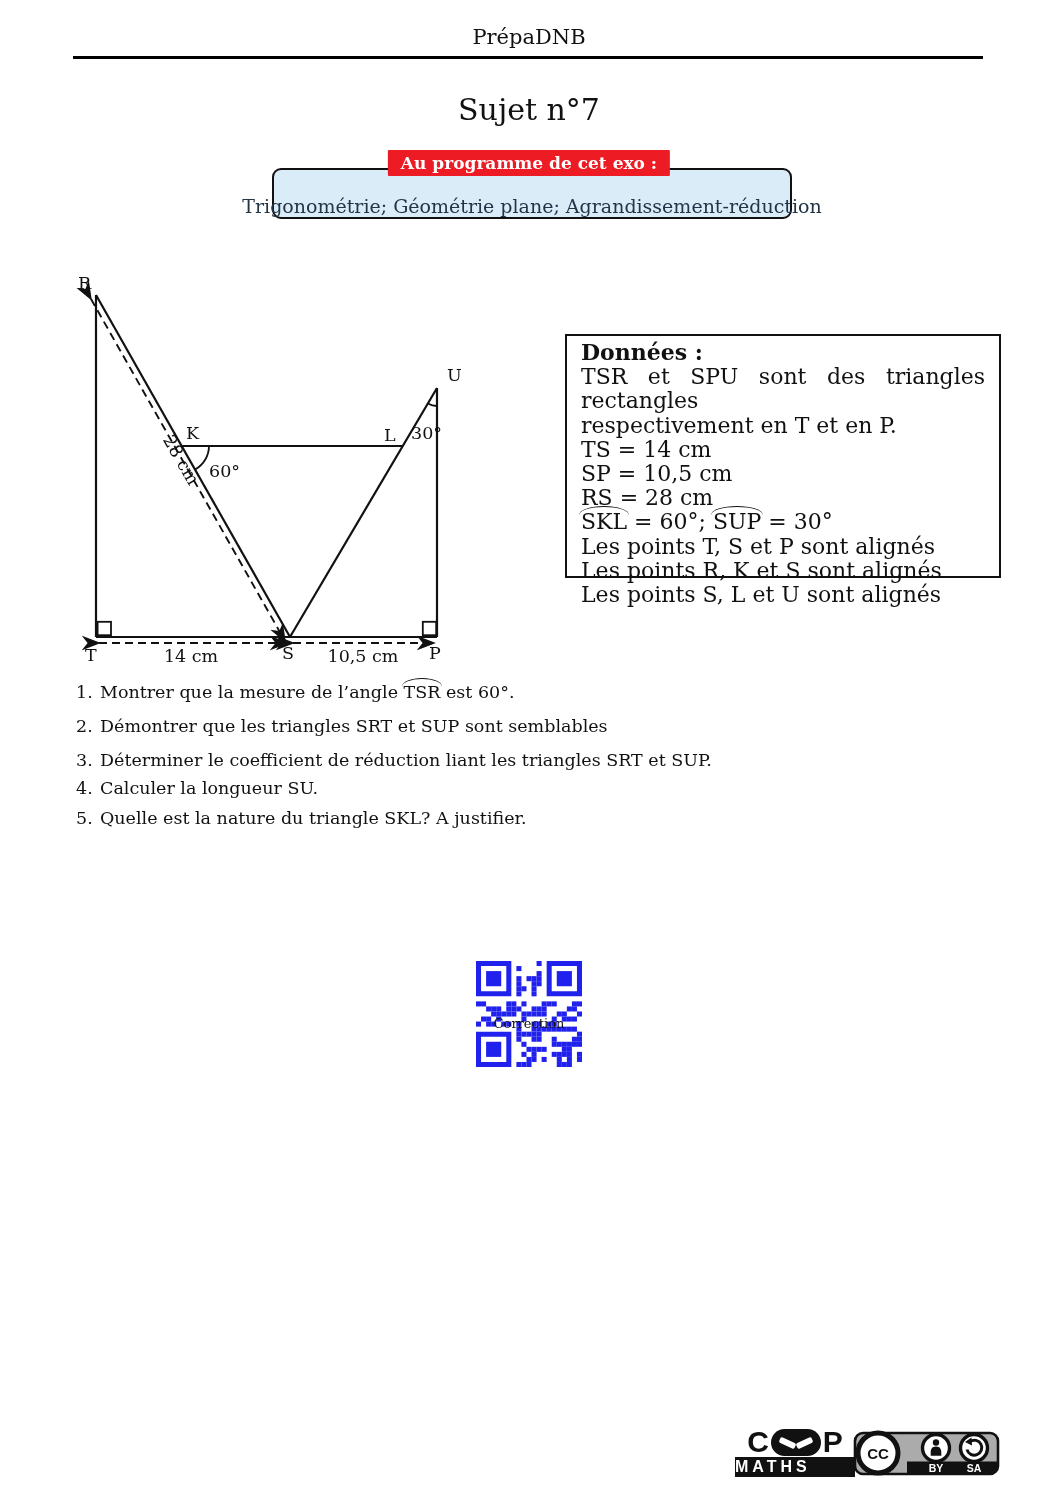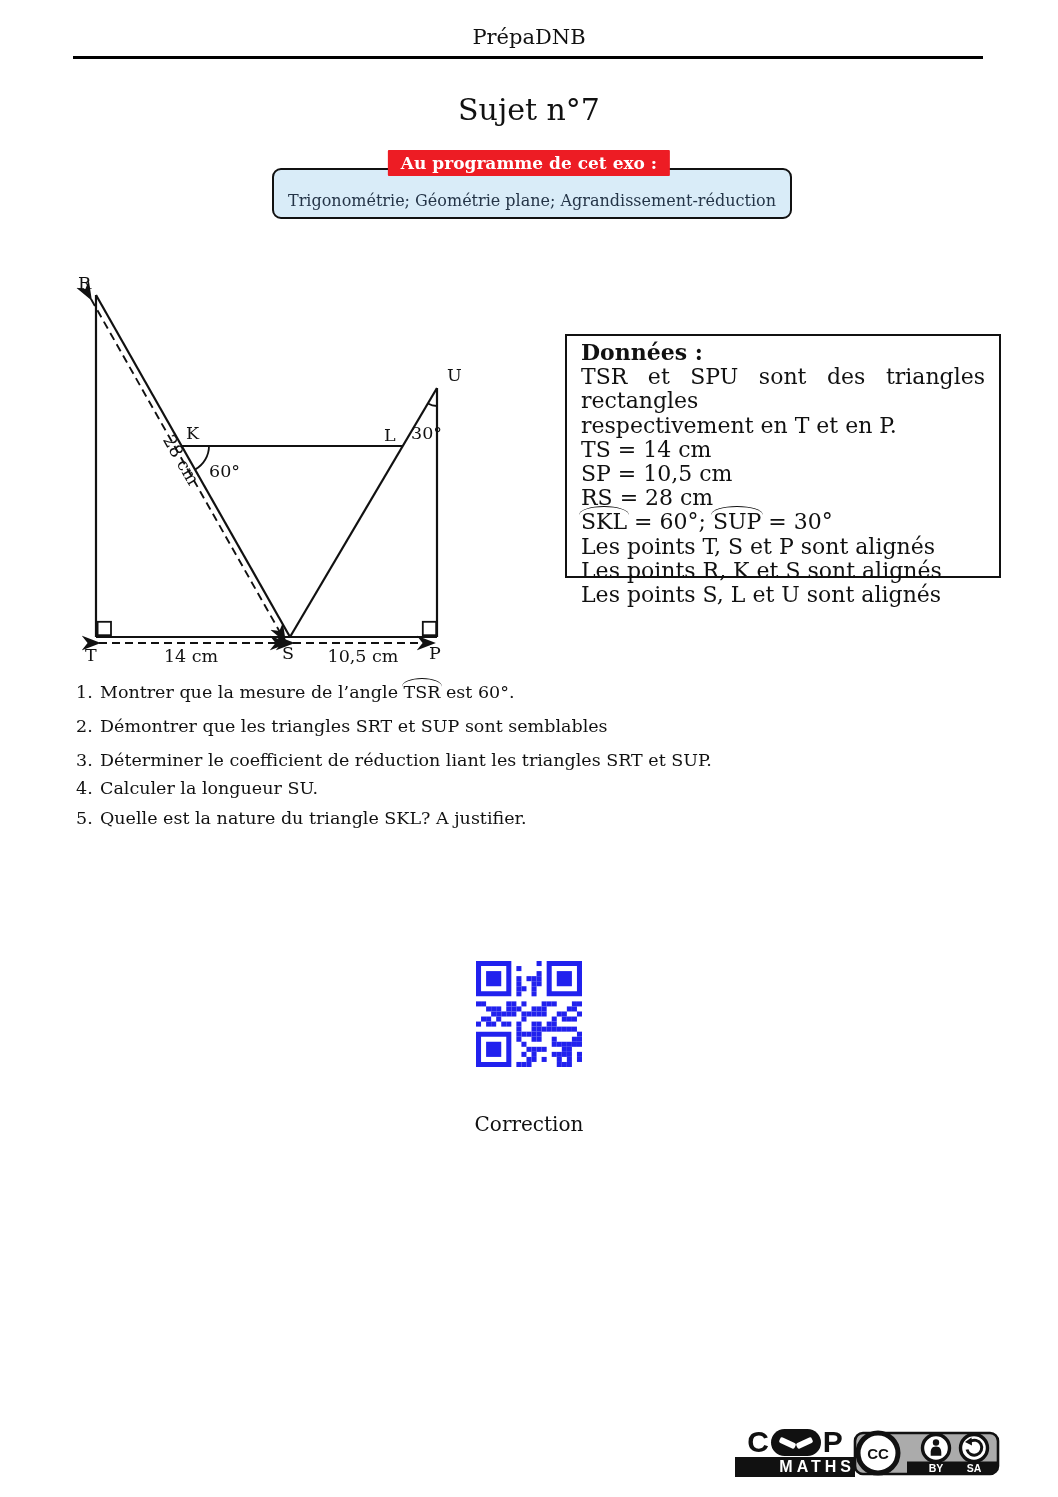--- a/index.html
+++ b/index.html
@@ -9,48 +9,48 @@
   .centered{left:0;width:100%;text-align:center;}
 
   .brand{top:25px;font-size:21px;font-weight:normal;}
   .rule{left:73px;top:56px;width:910px;height:3px;background:#000;}
   .title{top:92px;font-size:30px;}
 
   .badge{top:150px;left:50%;transform:translateX(-50%);background:#ed1c24;color:#fff;
          font-weight:bold;font-size:17px;padding:3px 13px;border-radius:1px;z-index:2;white-space:nowrap;}
   .bluebox{left:272px;top:168px;width:516px;height:47px;background:#d9ecf8;border:2.5px solid #111;
            border-radius:9px;z-index:1;display:flex;align-items:flex-end;justify-content:center;}
-  .bluebox .topics{color:#243447;font-size:16px;padding-bottom:7px;white-space:nowrap;}
+  .bluebox .topics{color:#243447;font-size:19px;padding-bottom:0;white-space:nowrap;}
 
   .fig{left:60px;top:262px;}
 
   .donnees{left:565px;top:334px;width:404px;height:232px;border:2.5px solid #111;
            padding:4px 14px 4px 14px;font-size:22px;line-height:24.2px;}
   .donnees .dtitle{font-weight:bold;}
   .jline{display:block;text-align:justify;text-align-last:justify;}
 
   .q{position:absolute;left:76px;font-size:17.5px;white-space:nowrap;}
   .q .qnum{display:inline-block;width:24px;}
 
   .hat{position:relative;display:inline-block;}
   .hat::before{content:"";position:absolute;left:-2px;right:-2px;top:-4px;height:8px;
                border-top:1.7px solid #111;border-radius:50% 50% 0 0 / 100% 100% 0 0;}
 
   .qr{left:476px;top:961px;width:106px;height:106px;}
   .qr svg{display:block;}
-  .correction{top:1112px;font-size:20px;}
+  .correction{top:1016px;font-size:13px;}
 
   .coop{left:735px;top:1428px;width:120px;height:50px;font-family:"Liberation Sans",sans-serif;}
   .coop-row1{display:flex;align-items:center;justify-content:center;height:28px;}
   .coop-letter{font-size:30px;line-height:28px;font-weight:900;color:#111;}
   .shake{width:50px;height:27px;background:#111;border-radius:14px;position:relative;margin:0 2px;}
   .shake::before,.shake::after{content:"";position:absolute;top:11px;width:17px;height:6px;background:#fff;border-radius:2px;}
   .shake::before{left:8px;transform:rotate(24deg);}
   .shake::after{right:8px;transform:rotate(-24deg);}
-  .coop-row2{margin-top:1px;background:#111;color:#fff;text-align:right;height:20px;line-height:20px;
+  .coop-row2{margin-top:1px;background:#111;color:#fff;text-align:left;height:20px;line-height:20px;
              font-weight:700;font-size:16px;letter-spacing:4px;}
   .ccsvg{left:850px;top:1428px;}
 </style>
 </head>
 <body>
 
 <div class="page">
 
   <div class="abs centered brand">PrépaDNB</div>
   <div class="abs rule"></div>

